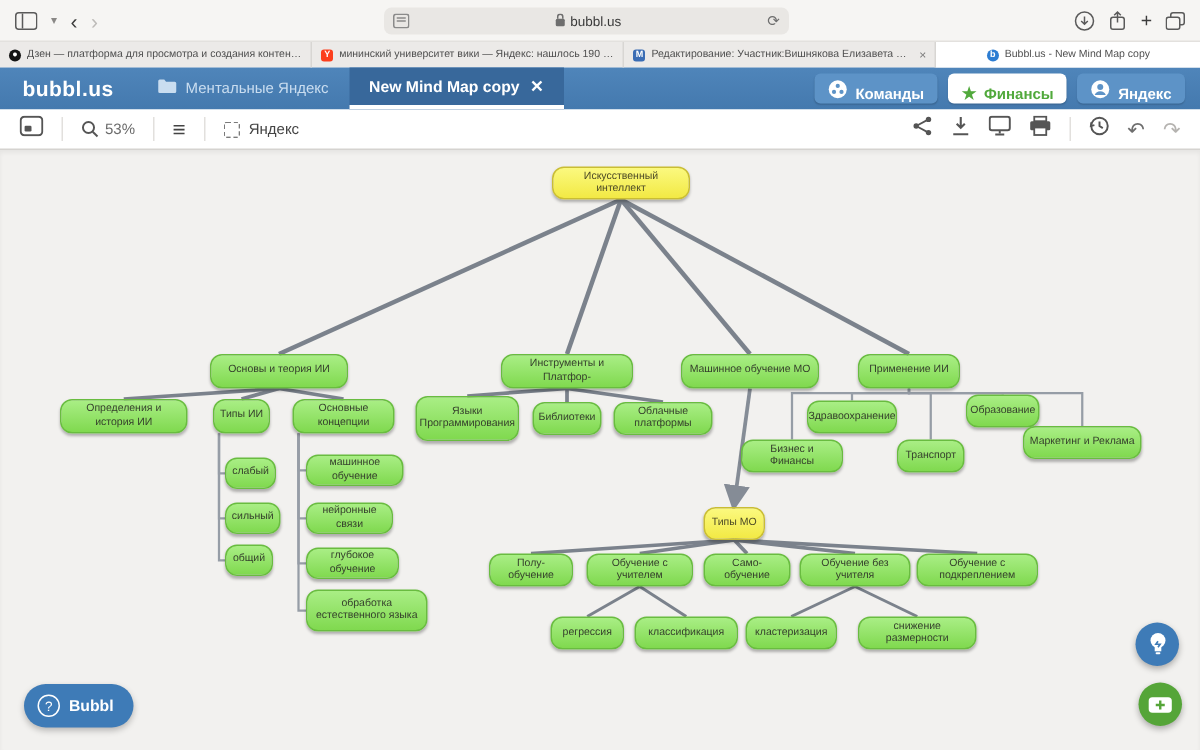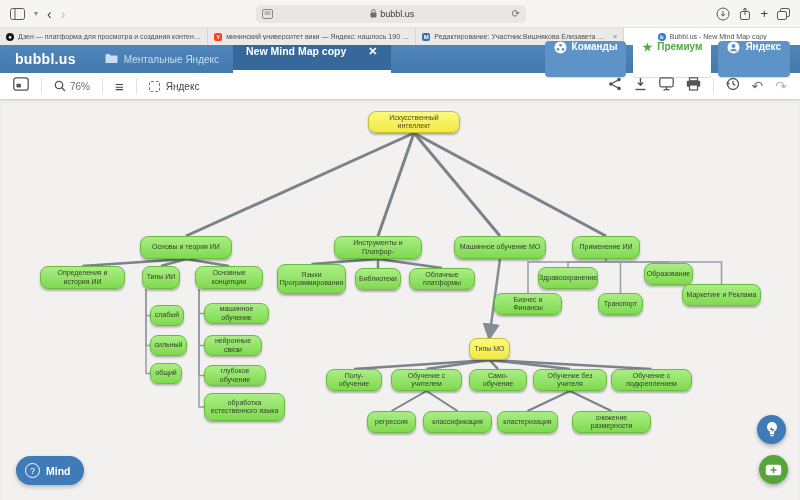--- a/index.html
+++ b/index.html
@@ -29,27 +29,27 @@
     font-size:6px; font-weight:bold; color:#fff; }
   .tclose { color:#7a7a7a; font-size:8px; margin-left:2px; }
 
   
   .app-header { height:28px; background:linear-gradient(180deg,#4f85ba,#4479ae);
     display:flex; align-items:stretch; color:#fff; }
   .logo { display:flex; align-items:center; padding:0 15px; font-size:14px;
     font-weight:800; letter-spacing:.3px; }
   .maps-nav { display:flex; align-items:center; gap:6px; padding:0 14px;
     color:#c9ddf0; font-size:10px; }
-  .doc-tab { display:flex; gap:22px; padding:0 13px;
+  .doc-tab { display:flex; align-items:center; gap:7px; padding:0 13px;
     background:#38689b; font-size:10.5px; font-weight:bold;
     border-bottom:3px solid #ffffff; }
   .doc-close { font-weight:bold; font-size:11px; }
   .hdr-btns { display:flex; align-items:center; gap:7px; padding-right:10px; }
-  .hbtn { height:36px; border-radius:4px; background:#5d93c7; display:flex;
-    align-items:flex-start; gap:5px; padding:0 9px; font-size:10px; font-weight:bold;
+  .hbtn { height:20px; border-radius:4px; background:#5d93c7; display:flex;
+    align-items:flex-end; gap:5px; padding:0 9px; font-size:10px; font-weight:bold;
     color:#fff; box-shadow:0 1px 1px rgba(0,0,0,.15); }
   .hbtn.premium { background:#fff; color:#51a93c; }
   .hbtn.premium .star { color:#51a93c; font-size:11px; }
 
   
   .tool-bar { height:27px; background:#fff; border-bottom:1px solid #d5d3d0;
     display:flex; align-items:center; padding:0 13px; gap:12px; color:#555; }
   .vdiv { width:1px; height:16px; background:#e2e0dd; }
   .zoom-wrap { display:flex; align-items:center; gap:4px; font-size:10px; color:#6b6b6b; }
   .ham { font-size:15px; color:#444; line-height:1; }
@@ -181,21 +181,21 @@
             <circle cx="6.5" cy="6.5" r="6" fill="#fff"></circle>
             <circle cx="6.5" cy="4.3" r="1.4" fill="#5d93c7"></circle>
             <circle cx="4" cy="8.3" r="1.4" fill="#5d93c7"></circle>
             <circle cx="9" cy="8.3" r="1.4" fill="#5d93c7"></circle>
           </svg>
       </span>
       <span>Команды</span>
     </div>
     <div class="hbtn premium">
       <span class="star">★</span>
-      <span>Премиум</span>
+      <span>Финансы</span>
     </div>
     <div class="hbtn">
       <span>
         <svg width="13" height="13" viewBox="0 0 13 13">
             <circle cx="6.5" cy="6.5" r="6" fill="#fff"></circle>
             <circle cx="6.5" cy="5" r="2" fill="#5d93c7"></circle>
             <path d="M2.8 10.3 a4 4 0 0 1 7.4 0" fill="#5d93c7"></path>
           </svg>
       </span>
       <span>Яндекс</span>
@@ -209,21 +209,21 @@
         <rect x="0.8" y="0.8" width="14.4" height="12.4" rx="2.5" fill="none" stroke="#555" stroke-width="1.3"></rect>
         <rect x="3.4" y="6.8" width="4.6" height="3.8" rx="0.8" fill="#555"></rect>
       </svg>
   </span>
   <span class="vdiv"></span>
   <span class="zoom-wrap">
     <svg width="12" height="12" viewBox="0 0 12 12">
         <circle cx="5" cy="5" r="3.7" fill="none" stroke="#555" stroke-width="1.3"></circle>
         <line x1="7.8" y1="7.8" x2="11" y2="11" stroke="#555" stroke-width="1.3"></line>
       </svg>
-    <span>76%</span>
+    <span>53%</span>
   </span>
   <span class="vdiv"></span>
   <span class="ham">≡</span>
   <span class="vdiv"></span>
   <span class="sel-wrap">
     <span class="dash-sq"></span>
     <span>Яндекс</span>
   </span>
   <span class="spacer"></span>
   <span>
@@ -302,21 +302,21 @@
       <path d="M489.5 260 L570 269" fill="none" stroke="#7b828c" stroke-width="2.5"></path>
       <path d="M489.5 260 L651.5 269" fill="none" stroke="#7b828c" stroke-width="2.5"></path>
       <path d="M426.5 291 L391.5 311" fill="none" stroke="#7b828c" stroke-width="2"></path>
       <path d="M426.5 291 L457.5 311" fill="none" stroke="#7b828c" stroke-width="2"></path>
       <path d="M570 291 L527.5 311" fill="none" stroke="#7b828c" stroke-width="2"></path>
       <path d="M570 291 L611.5 311" fill="none" stroke="#7b828c" stroke-width="2"></path>
     </svg>
 
   <div class="help-pill">
     <span class="qmark">?</span>
-    <span class="help-lbl">Mind</span>
+    <span class="help-lbl">Bubbl</span>
   </div>
 
   <div class="fab bulb">
     <svg width="14" height="17" viewBox="0 0 14 17">
         <circle cx="7" cy="6" r="5" fill="#fff"></circle>
         <rect x="4.8" y="10.2" width="4.4" height="3" fill="#fff"></rect>
         <rect x="5.4" y="13.8" width="3.2" height="1.4" rx="0.7" fill="#fff"></rect>
         <path d="M7 6.5 l-1.4 2 h2.8 l-1.4 2" stroke="#3e7bb7" stroke-width="1.1" fill="none"></path>
       </svg>
   </div>

